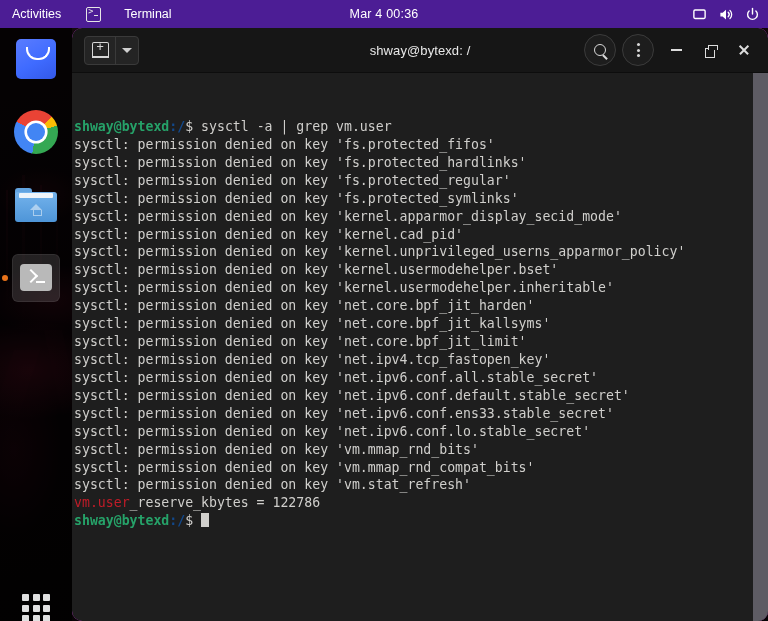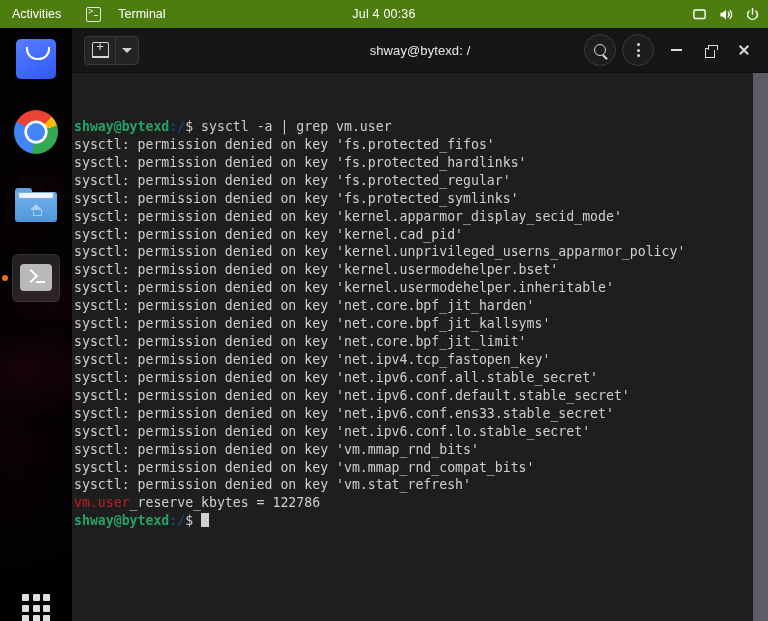--- a/index.html
+++ b/index.html
@@ -38,38 +38,38 @@
     position: absolute;
     background: linear-gradient(180deg, rgba(190,30,70,0.30), rgba(190,30,70,0.0));
     transform-origin: top left;
   }
 
   
   #topbar {
     position: absolute;
     left: 0; top: 0;
     width: 768px; height: 28px;
-    background: #4d7c0f;
+    background: #4c1d95;
     display: flex;
     align-items: center;
     color: #ffffff;
     font-size: 12.5px;
     z-index: 40;
   }
   #topbar .activities {
     padding: 0 10px 0 12px;
     line-height: 28px;
     cursor: pointer;
     border-radius: 4px;
     white-space: nowrap;
   }
   #topbar .appentry {
     display: flex;
     align-items: center;
-    gap: 17px;
+    gap: 23px;
     padding: 0 9px;
     margin-left: 6px;
     line-height: 28px;
     border-radius: 4px;
     cursor: pointer;
     white-space: nowrap;
   }
   #topbar .clock {
     position: absolute;
     left: 50%;
@@ -269,20 +269,21 @@
 
   
   #termwin {
     position: absolute;
     left: 72px; top: 28px;
     width: 696px;
     height: 593px;
     background: #d946ef;
     z-index: 20;
     overflow: hidden;
+    border-radius: 10px;
   }
   #titlebar {
     position: relative;
     height: 44px;
     background: #161616;
     border-bottom: 1px solid #0d0d0d;
     display: flex;
     align-items: center;
   }
   .tb-newbtn {
@@ -478,21 +479,21 @@
   </div>
 
   <div id="topbar">
     <div class="activities">Activities</div>
 
     <div class="appentry">
       <span class="term-mini"></span>
       <span>Terminal</span>
     </div>
 
-    <div class="clock">Jul 4  00:36</div>
+    <div class="clock">Mar 4  00:36</div>
 
     <div class="sysarea">
       <svg width="15" height="15" viewBox="0 0 16 16">
         <rect x="2" y="3.2" width="12" height="9" rx="1.2" fill="none" stroke="#ffffff" stroke-width="1.5"></rect>
       </svg>
       <svg width="16" height="15" viewBox="0 0 16 16">
         <path d="M2 6 h2.4 L8 2.8 v10.4 L4.4 10 H2 z" fill="#ffffff"></path>
         <path d="M10.3 5.6 a3.4 3.4 0 0 1 0 4.8" fill="none" stroke="#ffffff" stroke-width="1.4" stroke-linecap="round"></path>
         <path d="M12.2 3.6 a6.2 6.2 0 0 1 0 8.8" fill="none" stroke="#ffffff" stroke-width="1.4" stroke-linecap="round"></path>
       </svg>

